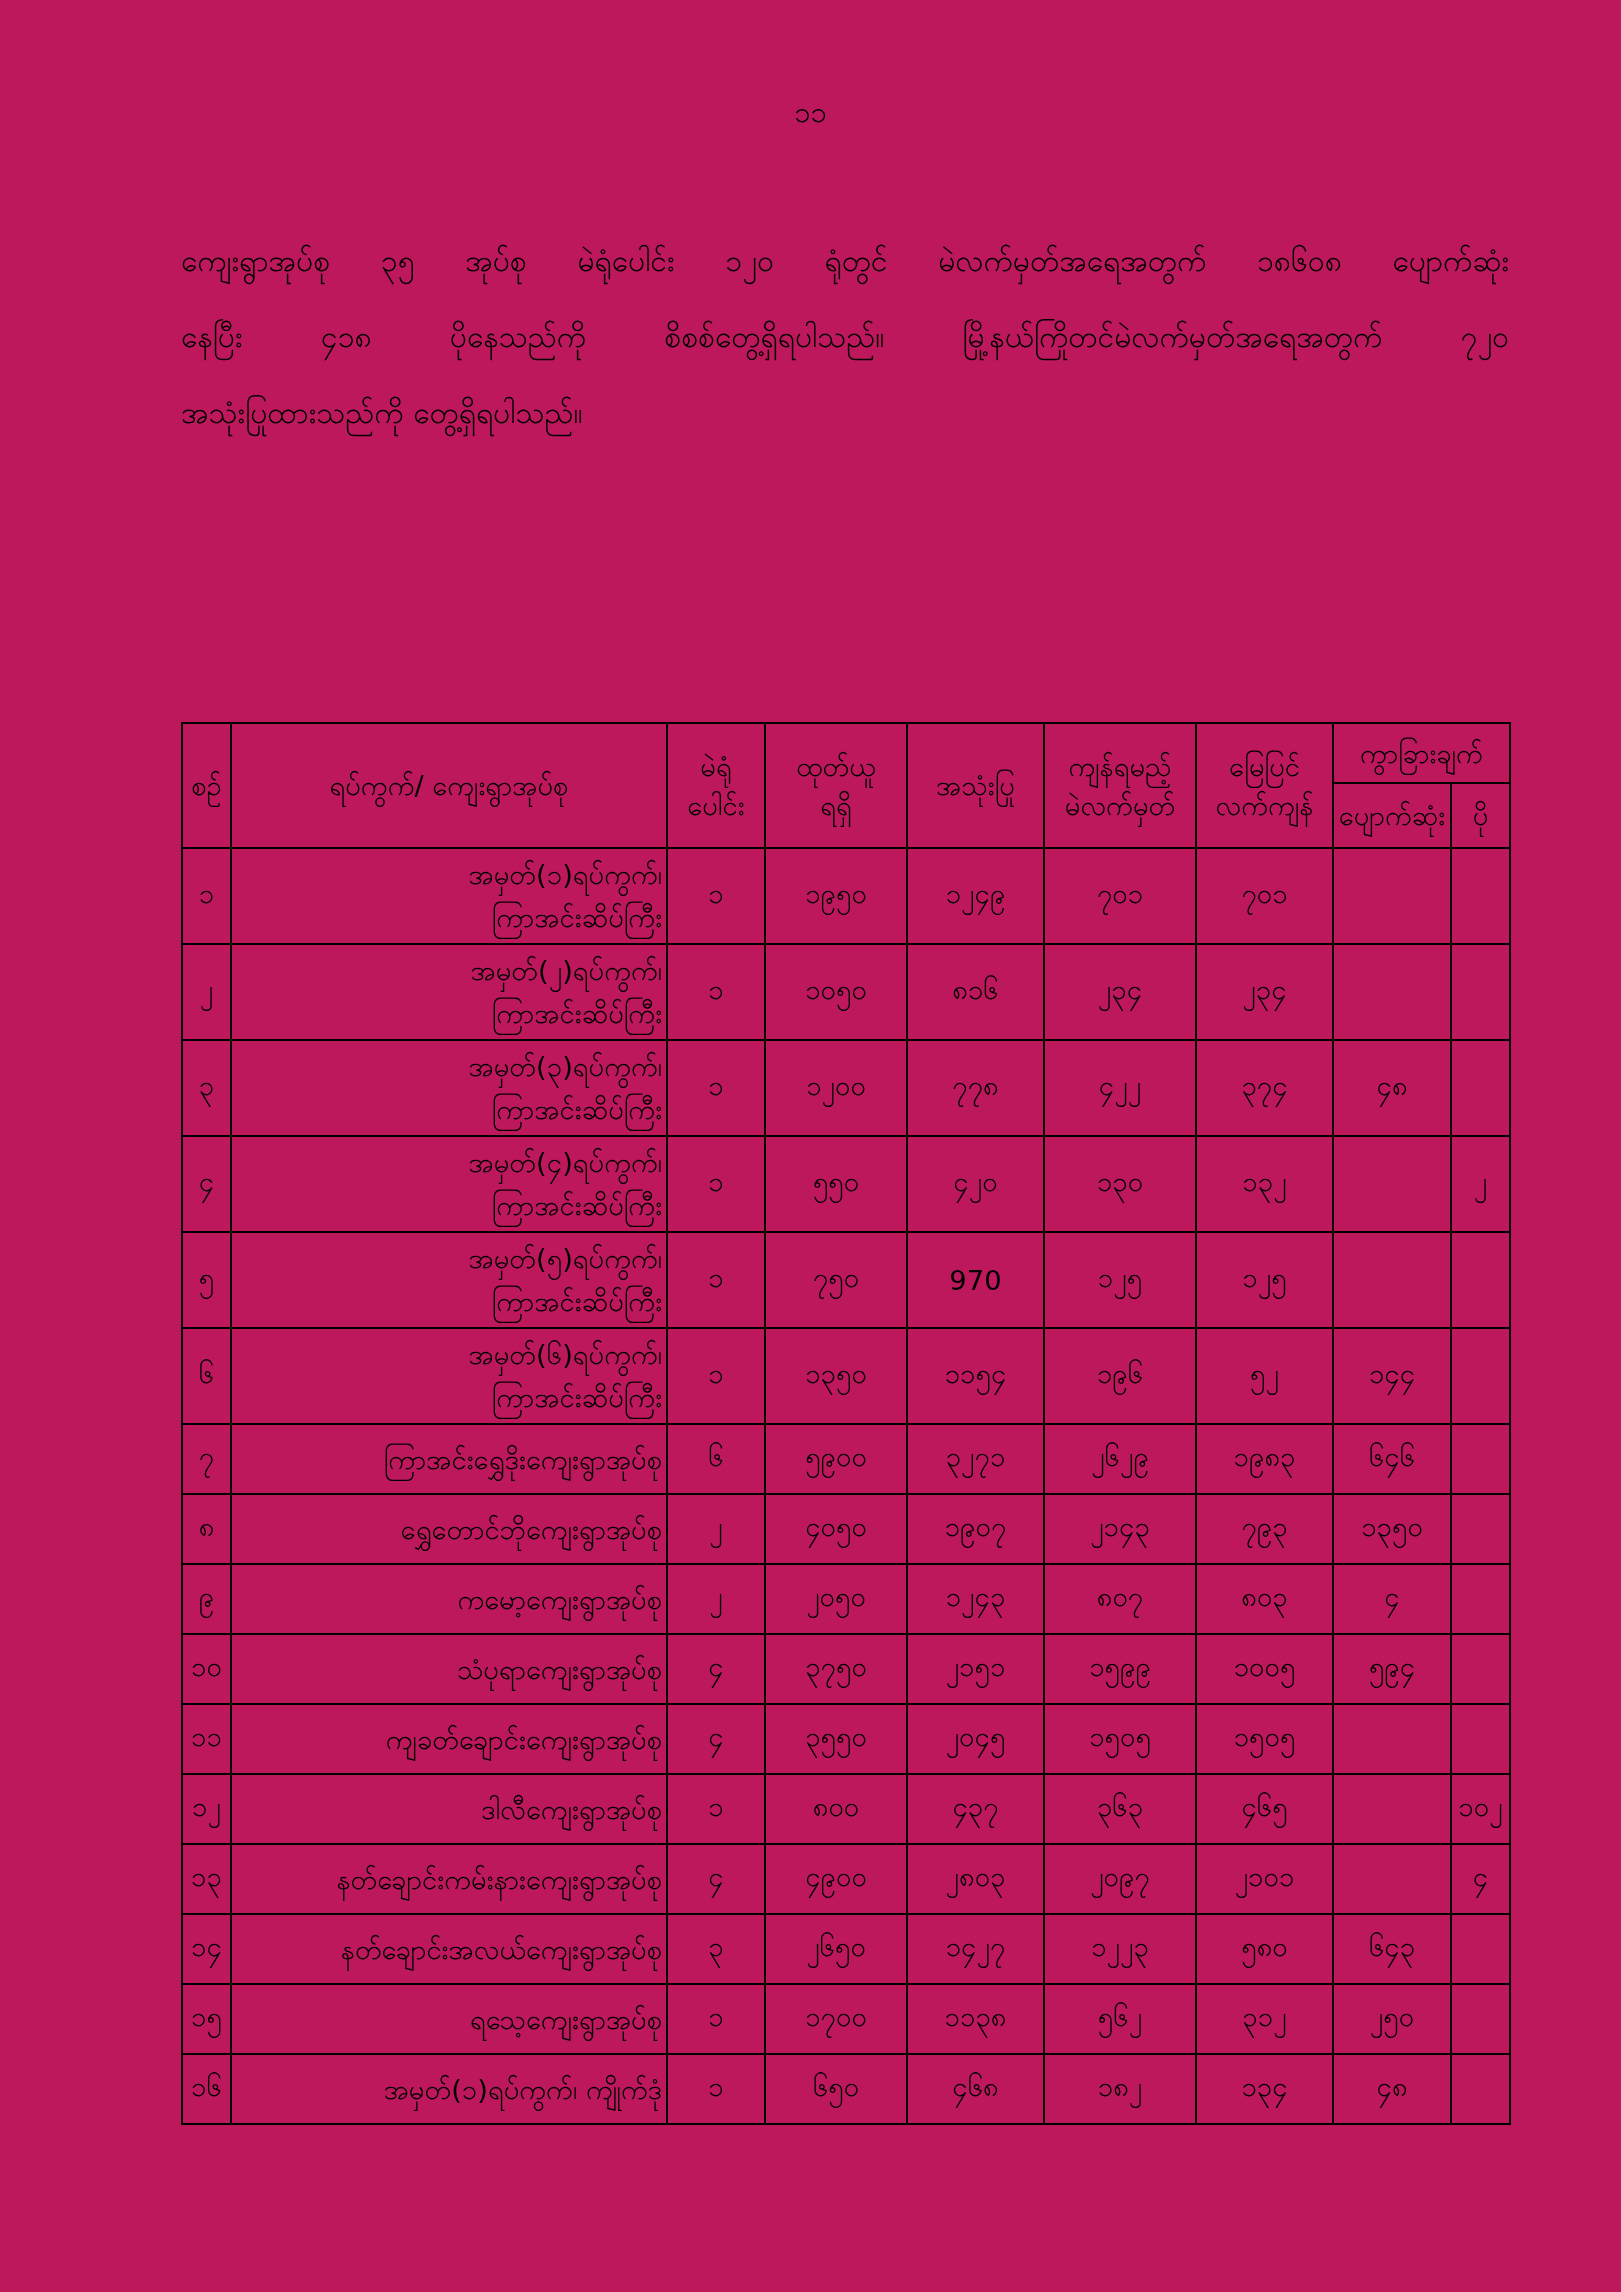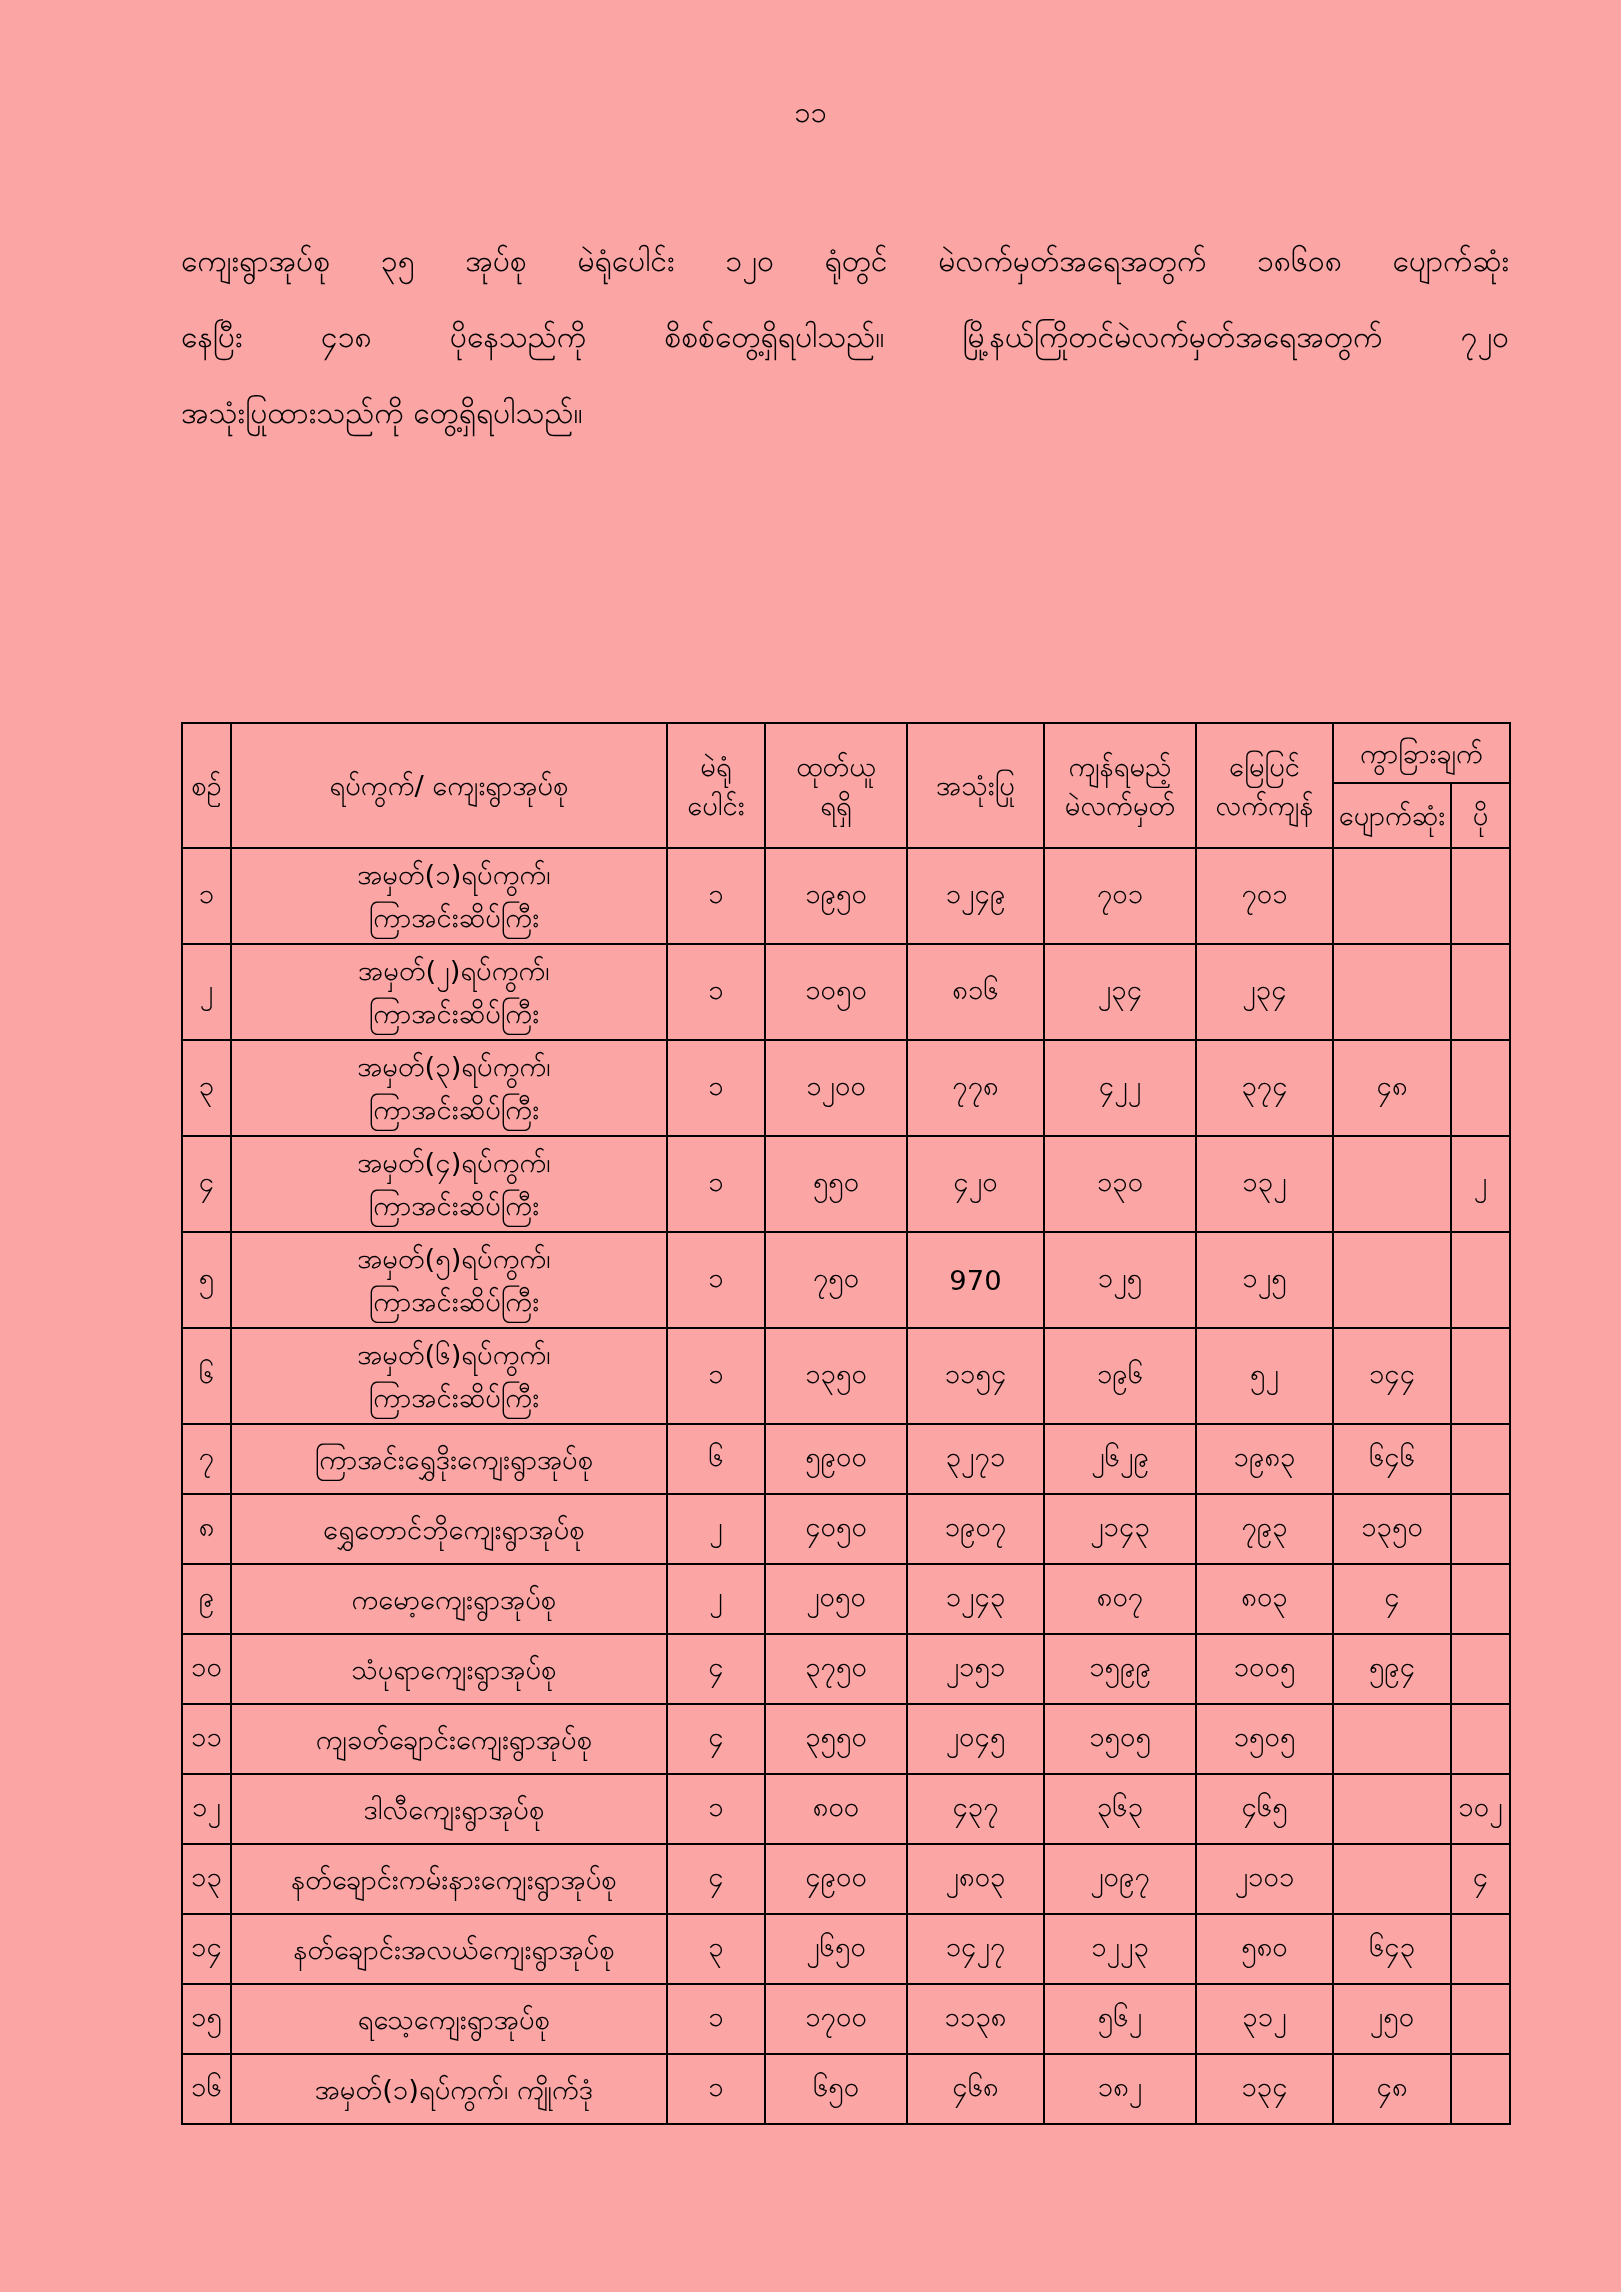--- a/index.html
+++ b/index.html
@@ -6,21 +6,21 @@
     margin: 0;
     padding: 0;
     background: #ffffff;
     font-family: "DejaVu Sans", sans-serif;
     color: #000;
   }
   .page {
     position: relative;
     width: 1621px;
     height: 2293px;
-    background: #fca5a5;
+    background: #be185d;
     overflow: hidden;
   }
   .page-number {
     position: absolute;
     top: 93px;
     left: 0;
     width: 100%;
     text-align: center;
     font-size: 29px;
   }
@@ -65,21 +65,21 @@
     text-align: center;
     padding: 2px 3.9px;
     white-space: pre-line;
     overflow: hidden;
     font-weight: normal;
   }
   table.ballot th { line-height: 39px; }
   table.ballot tr.hdr1 th { height: 54px; }
   table.ballot tr.hdr2 th { height: 59px; }
   table.ballot td.name-cell {
-    text-align: center;
+    text-align: right;
     padding-left: 13.7px;
     line-height: 43px;
   }
   table.ballot tr.tall { height: 96px; }
   table.ballot tr.short { height: 70px; }
 </style>
 </head>
 <body>
 
 <div class="page">

